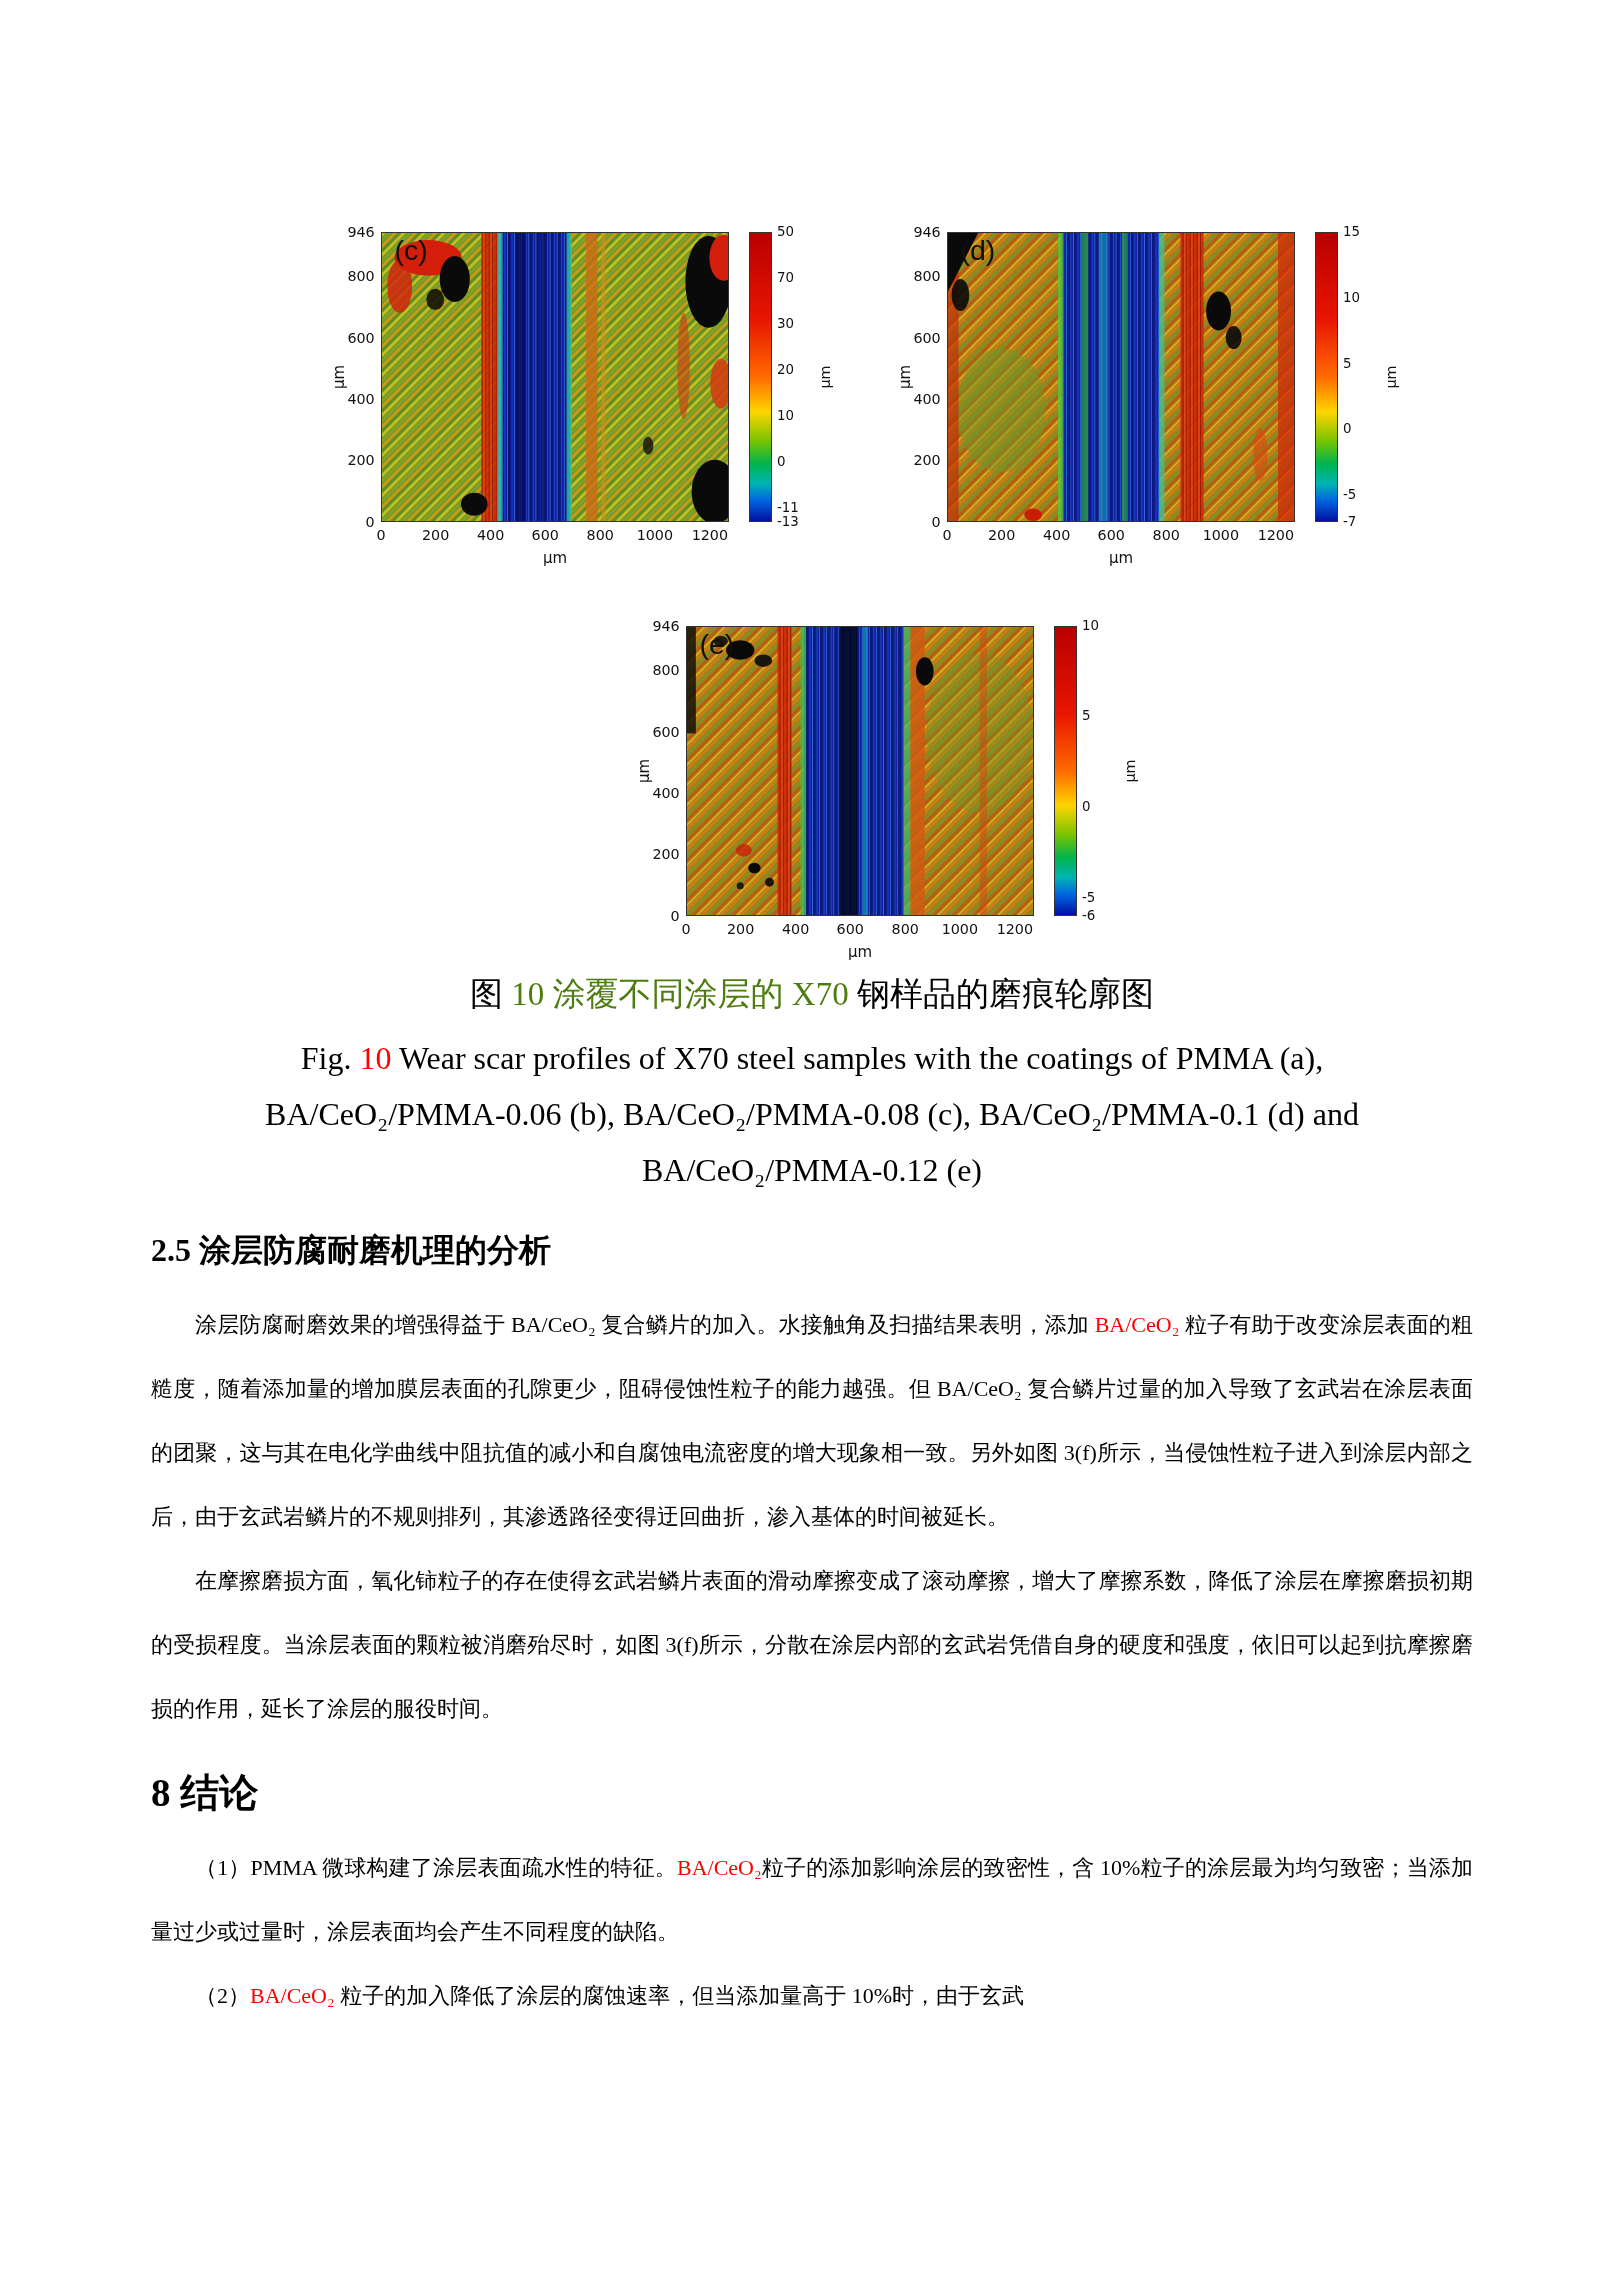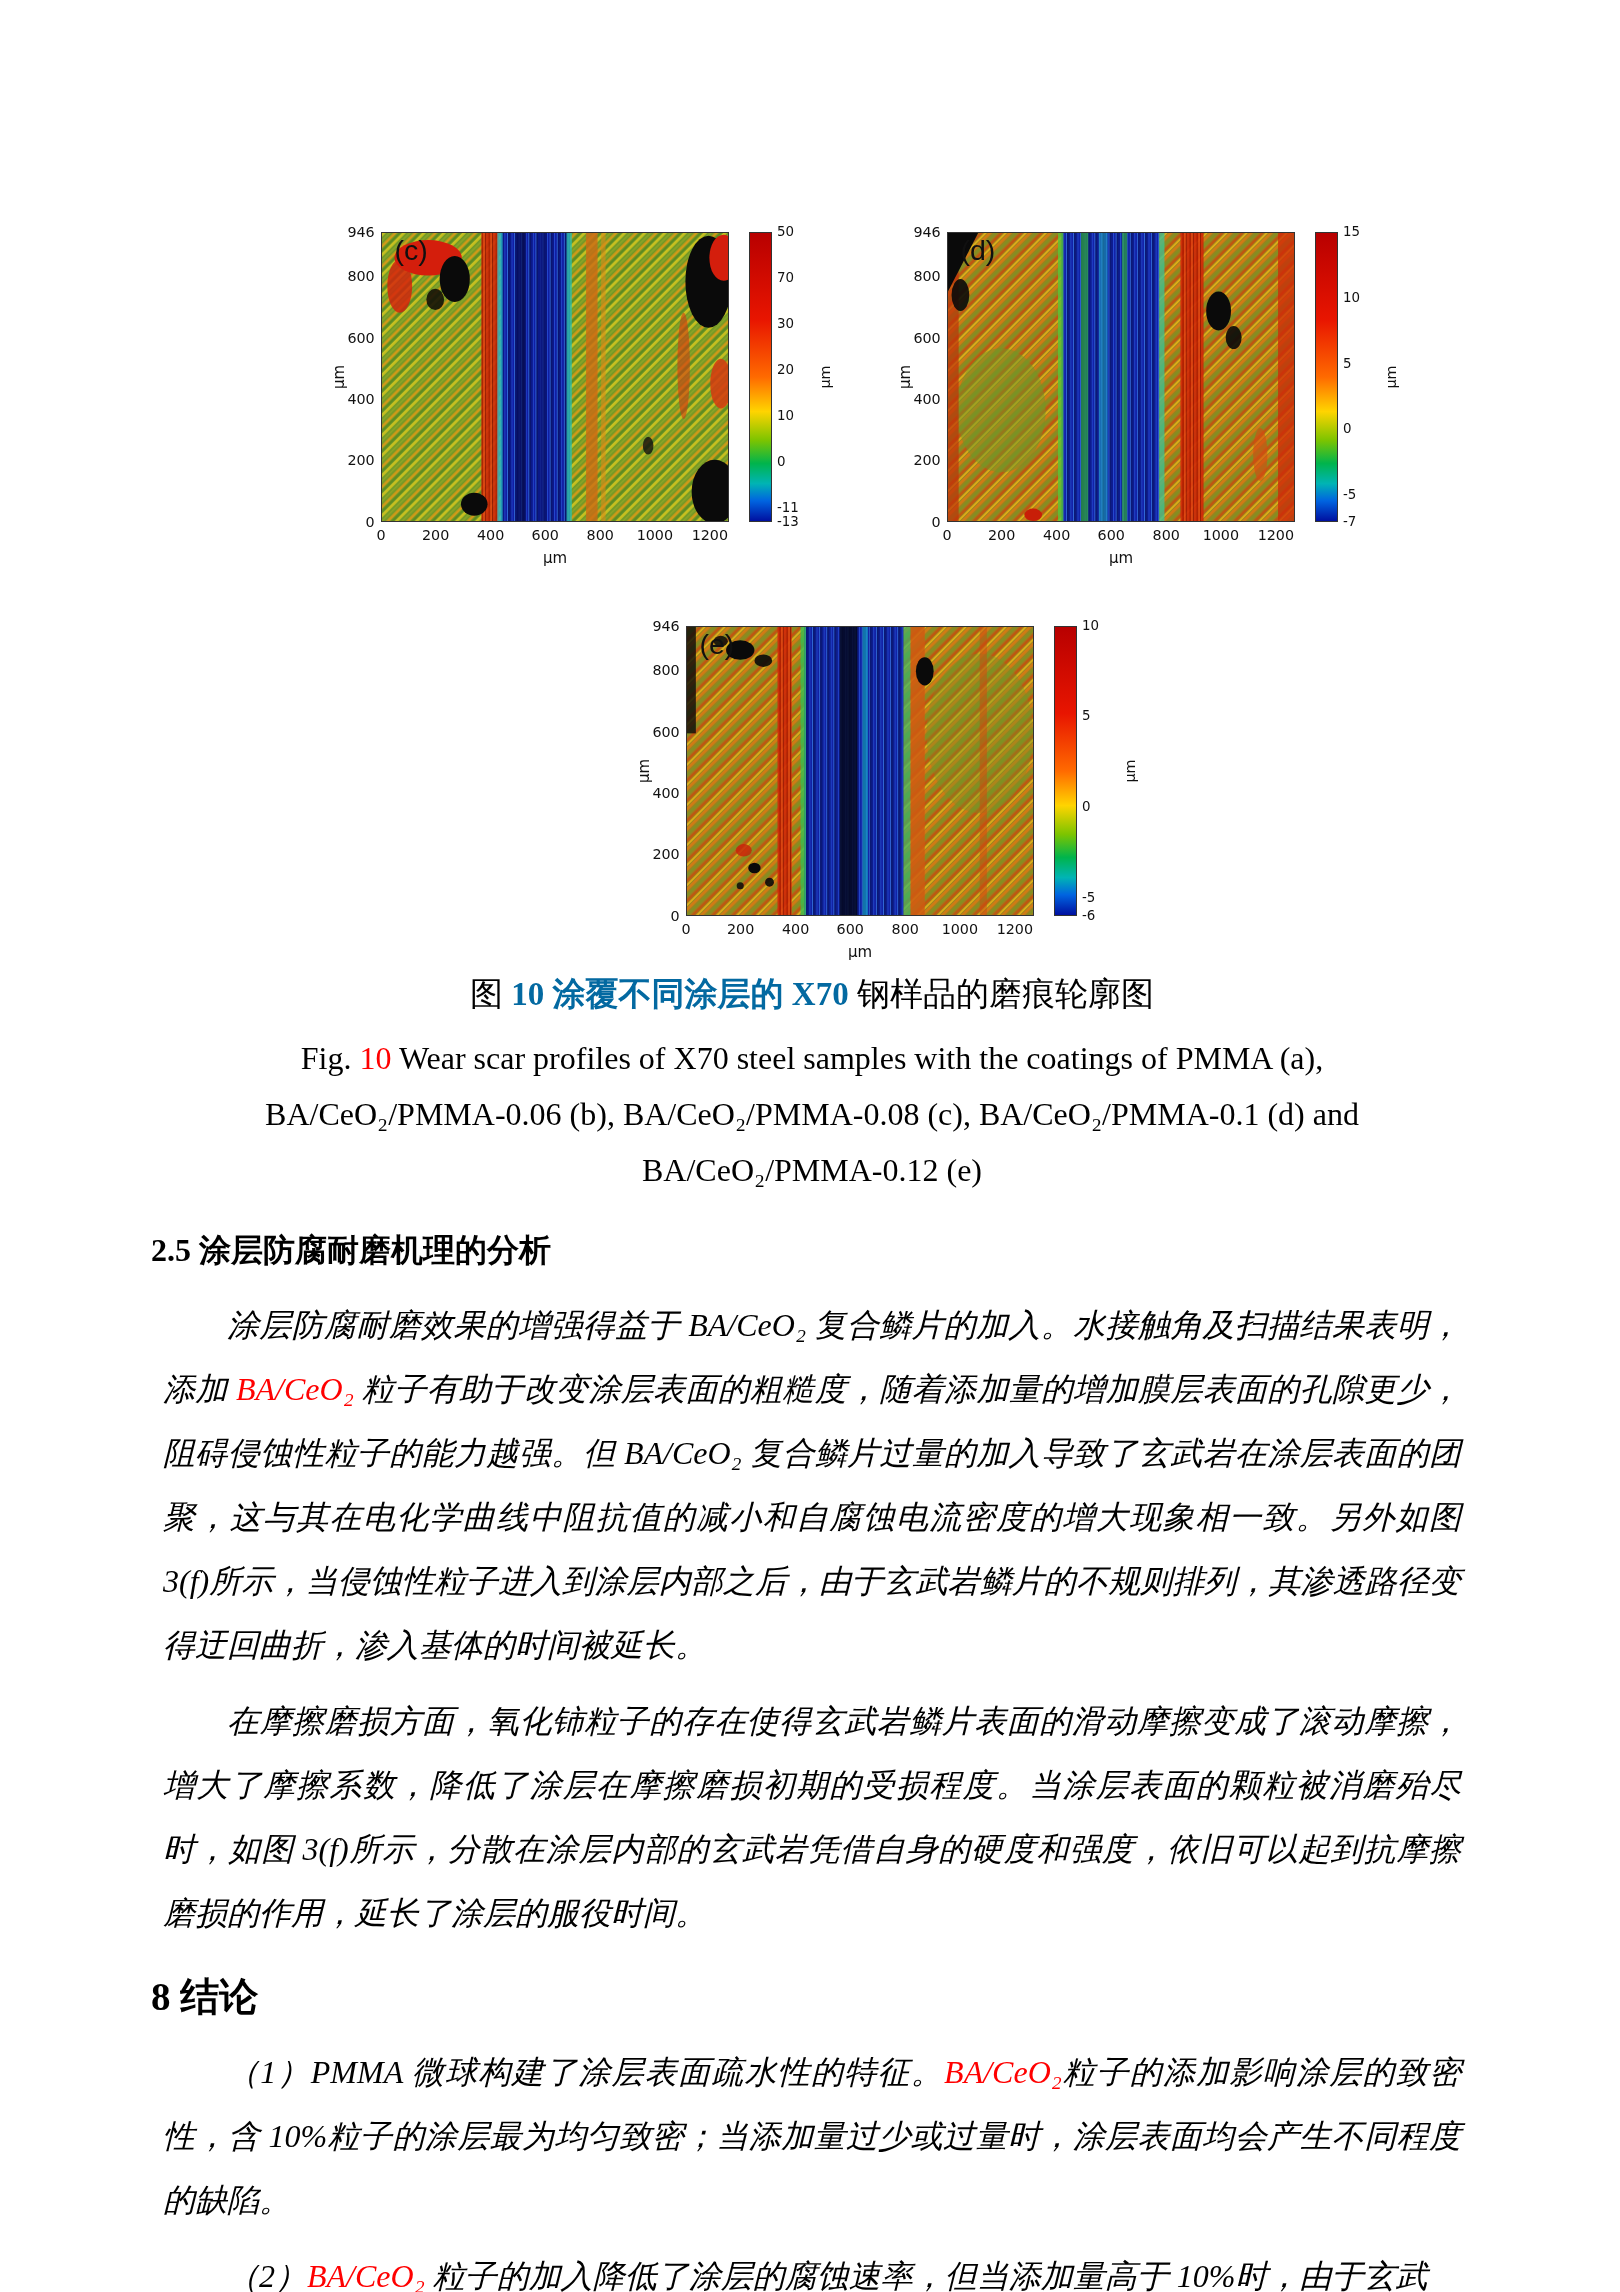--- a/index.html
+++ b/index.html
@@ -27,21 +27,21 @@
   .cblab span{transform:rotate(-90deg);font:14.3px "DejaVu Sans",sans-serif;color:#111;}
 
   
   .caption{position:absolute;top:971px;left:151px;width:1322px;text-align:center;}
   .caption .zh{font-size:33px;line-height:46px;margin-bottom:12.5px;}
   .caption .en{font-size:32px;line-height:56px;}
 
   
   .text{position:absolute;top:1228px;left:151px;width:1322px;}
   .h25{font-size:32px;font-weight:bold;margin:0 0 19.6px 0;line-height:45px;}
-  .body{font-size:32px;line-height:64px;text-indent:2em;text-align:justify;margin:12px;font-style:italic;}
+  .body{font-size:22px;line-height:64px;text-indent:2em;text-align:justify;margin:0;}
   .h3x{font-size:39px;font-weight:bold;margin:27px 0 18px 0;line-height:50px;}
 </style>
 </head>
 <body>
 
 <div class="page">
 
   <svg width="0" height="0" style="position:absolute" aria-hidden="true">
     <defs>
       <linearGradient id="cbGrad" x1="0" y1="0" x2="0" y2="1">
@@ -280,21 +280,21 @@
         <span style="top:100%">-6</span>
       </div>
       <div class="cblab">
           <span>μm</span>
         </div>
     </div>
 
   </div>
 
   <div class="caption">
-    <div class="zh"><span>图 </span><span style="color: #0369a1; font-weight: bold;">10 涂覆不同涂层的 X70 </span><span>钢样品的磨痕轮廓图</span></div>
+    <div class="zh"><span>图 </span><span style="color: #4d7c0f;">10 涂覆不同涂层的 X70 </span><span>钢样品的磨痕轮廓图</span></div>
     <div class="en"><span>Fig. </span><span style="color: rgb(255, 0, 0);">10</span><span> Wear scar profiles of X70 steel samples with the coatings of PMMA (a),</span></div>
     <div class="en">BA/CeO₂/PMMA-0.06 (b), BA/CeO₂/PMMA-0.08 (c), BA/CeO₂/PMMA-0.1 (d) and</div>
     <div class="en">BA/CeO₂/PMMA-0.12 (e)</div>
   </div>
 
   <div class="text">
     <h3 class="h25">2.5 涂层防腐耐磨机理的分析</h3>
     <p class="body"><span>涂层防腐耐磨效果的增强得益于 BA/CeO₂ 复合鳞片的加入。水接触角及扫描结果表明，添加 </span><span style="color: rgb(255, 0, 0);">BA/CeO₂</span><span> 粒子有助于改变涂层表面的粗糙度，随着添加量的增加膜层表面的孔隙更少，阻碍侵蚀性粒子的能力越强。但 BA/CeO₂ 复合鳞片过量的加入导致了玄武岩在涂层表面的团聚，这与其在电化学曲线中阻抗值的减小和自腐蚀电流密度的增大现象相一致。另外如图 3(f)所示，当侵蚀性粒子进入到涂层内部之后，由于玄武岩鳞片的不规则排列，其渗透路径变得迂回曲折，渗入基体的时间被延长。</span></p>
     <p class="body">在摩擦磨损方面，氧化铈粒子的存在使得玄武岩鳞片表面的滑动摩擦变成了滚动摩擦，增大了摩擦系数，降低了涂层在摩擦磨损初期的受损程度。当涂层表面的颗粒被消磨殆尽时，如图 3(f)所示，分散在涂层内部的玄武岩凭借自身的硬度和强度，依旧可以起到抗摩擦磨损的作用，延长了涂层的服役时间。</p>
     <h2 class="h3x">8 结论</h2>

